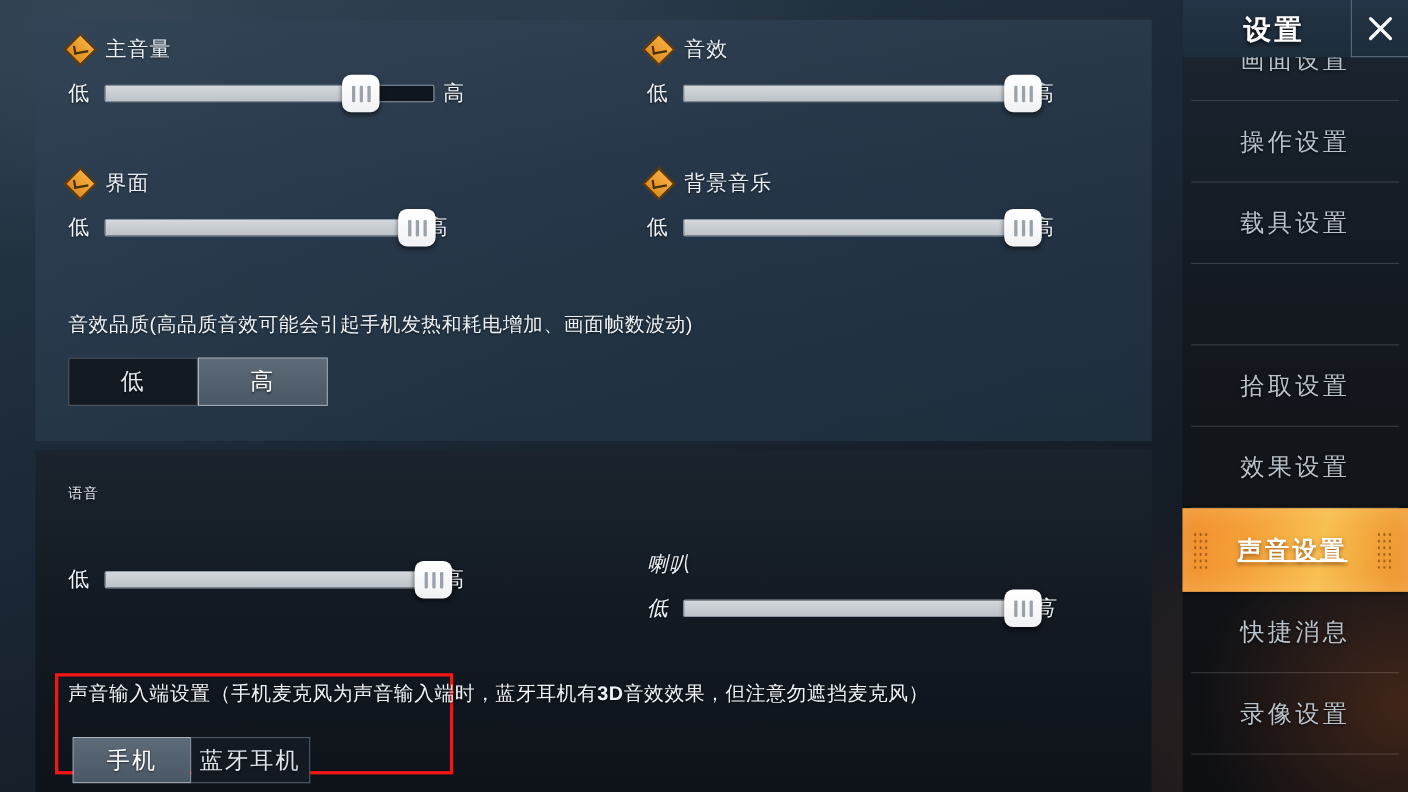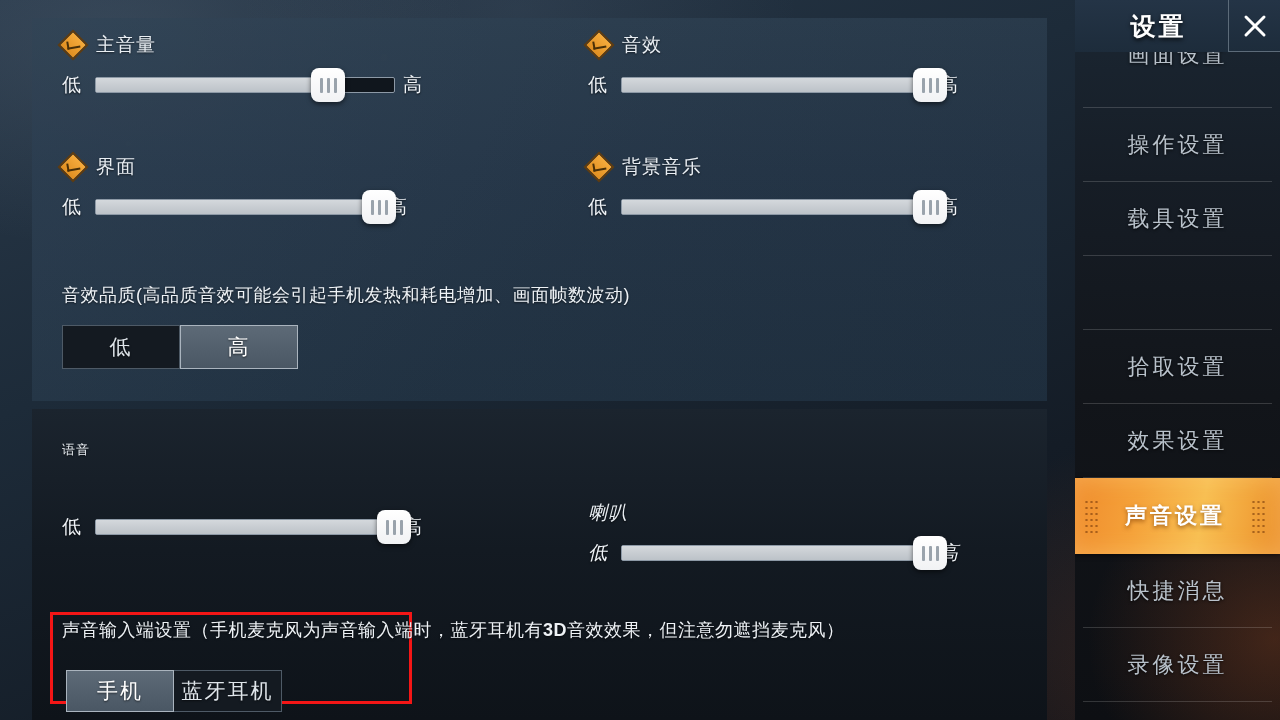--- a/index.html
+++ b/index.html
@@ -223,31 +223,32 @@
     color: #b9c2cb;
     font-size: 22px;
     letter-spacing: 3px;
     text-shadow: 0 1px 3px rgba(0,0,0,.8);
     cursor: pointer;
   }
   .nav-item .sep {
     position: absolute; left: 8px; right: 8px; bottom: 0;
     height: 1px; background: rgba(255,255,255,0.16);
   }
-  .nav-item.clipped { height: 56px; align-items: flex-start; overflow: hidden; }
+  .nav-item.clipped { height: 40px; align-items: flex-start; overflow: hidden; }
   .nav-item.clipped .navtxt { margin-top: -12px; display:block; }
 
   .nav-item.active {
     margin-left: -5px;
     background:
       linear-gradient(100deg, #ef8b2c 0%, #f5a23a 32%, #f8bf52 62%, #f2a63c 82%, #ea8c28 100%);
     color: #ffffff;
     font-weight: bold;
     box-shadow: inset 0 0 24px rgba(255,210,130,.45), 0 1px 5px rgba(0,0,0,.6);
     height: 76px;
+    text-decoration: underline;
   }
   .nav-item.active .navtxt {
     text-shadow: 0 2px 4px rgba(120,55,0,.7);
     position: relative; z-index: 2;
   }
   .dots {
     position: absolute; top: 50%; transform: translateY(-50%);
     width: 15px; height: 34px;
     background-image: radial-gradient(circle, rgba(120,58,10,.75) 1px, transparent 1.3px);
     background-size: 5px 6px;

